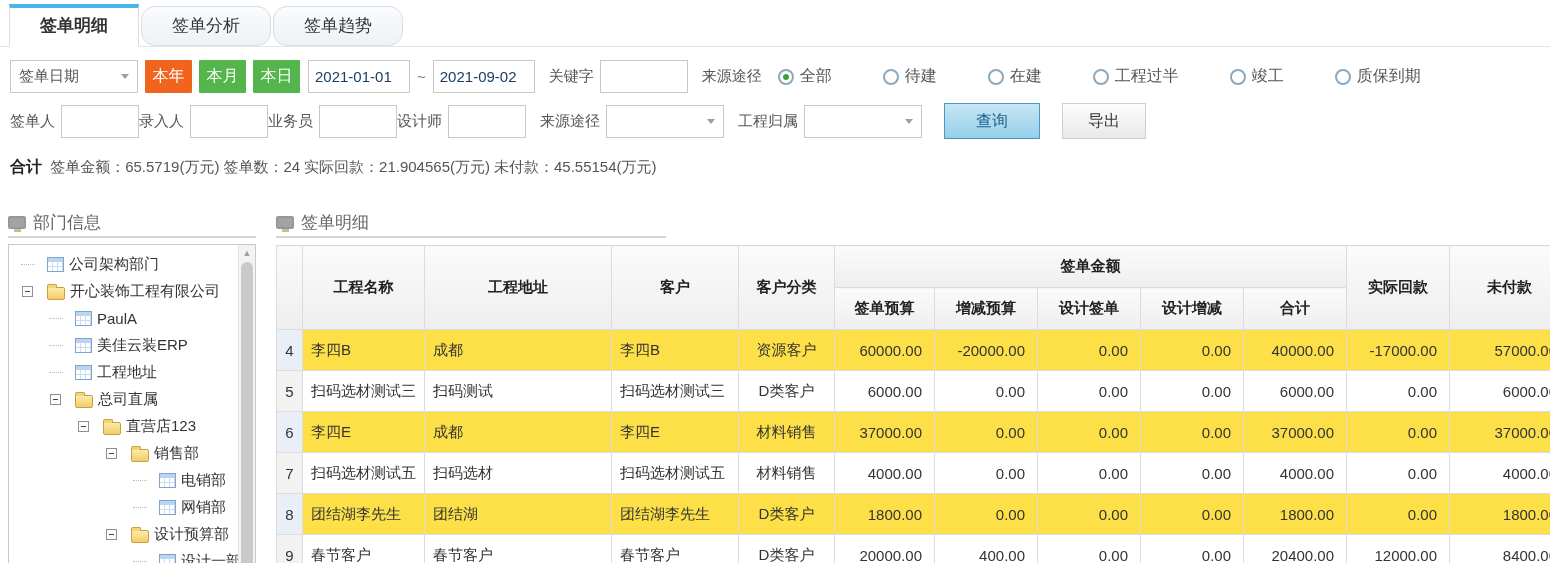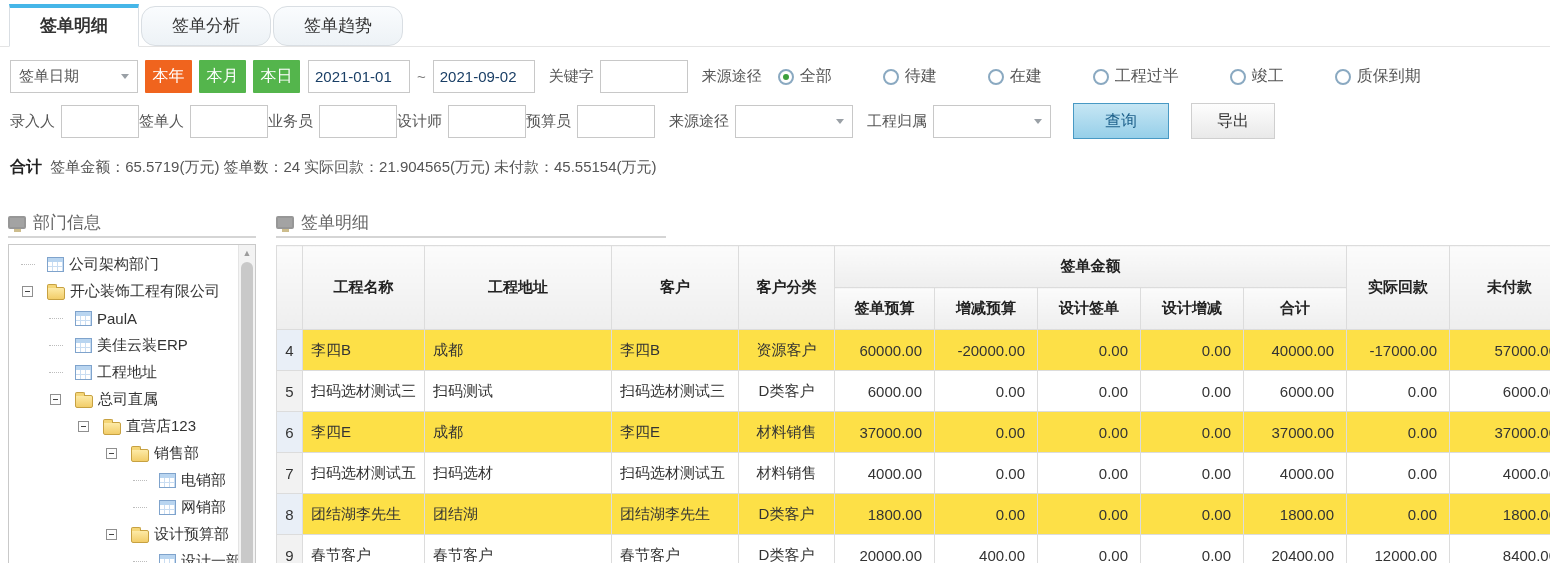--- a/index.html
+++ b/index.html
@@ -154,37 +154,33 @@
         </span>
         <span class="radio-item">
           <span class="radio"></span>
           <span class="rlabel">质保到期</span>
         </span>
       </span>
   </div>
   <div class="frow">
     <span id="personFields" style="display:flex;align-items:center;">
         <span class="pfield">
+          <span class="flabel">签单人</span>
+          <input class="txt w78" value="" style="">
+        </span>
+        <span class="pfield">
           <span class="flabel">录入人</span>
-          <input class="txt w78" value="" style="">
-        </span>
-        <span class="pfield">
-          <span class="flabel">签单人</span>
           <input class="txt w78" value="" style="">
         </span>
         <span class="pfield">
           <span class="flabel">业务员</span>
           <input class="txt w78" value="" style="">
         </span>
         <span class="pfield">
           <span class="flabel">设计师</span>
-          <input class="txt w78" value="" style="">
-        </span>
-        <span class="pfield">
-          <span class="flabel">预算员</span>
           <input class="txt w78" value="" style="">
         </span>
       </span>
     <span class="flabel">来源途径</span>
     <div class="selectbox w118">
       <span class="val"></span>
       <span class="caret"></span>
     </div>
     <span class="flabel">工程归属</span>
     <div class="selectbox w118">

